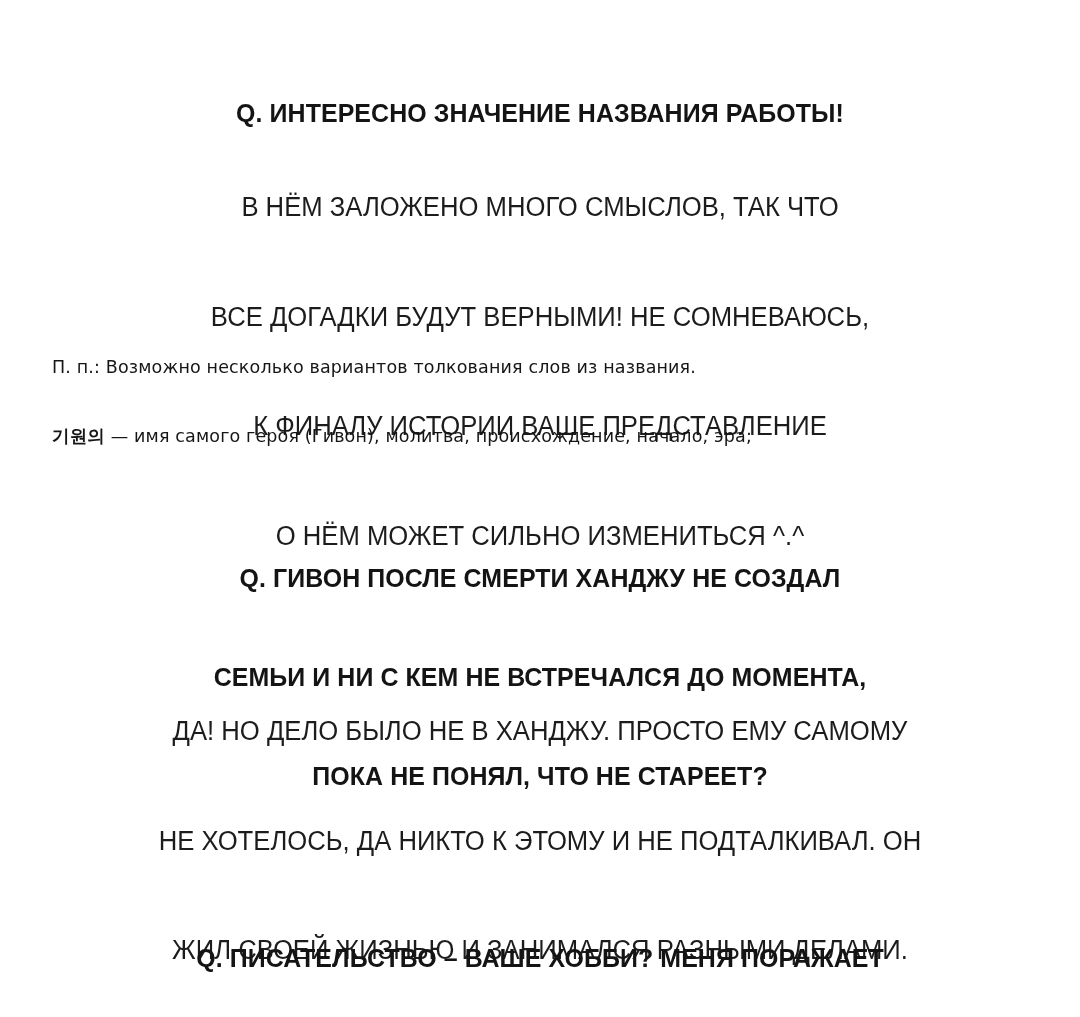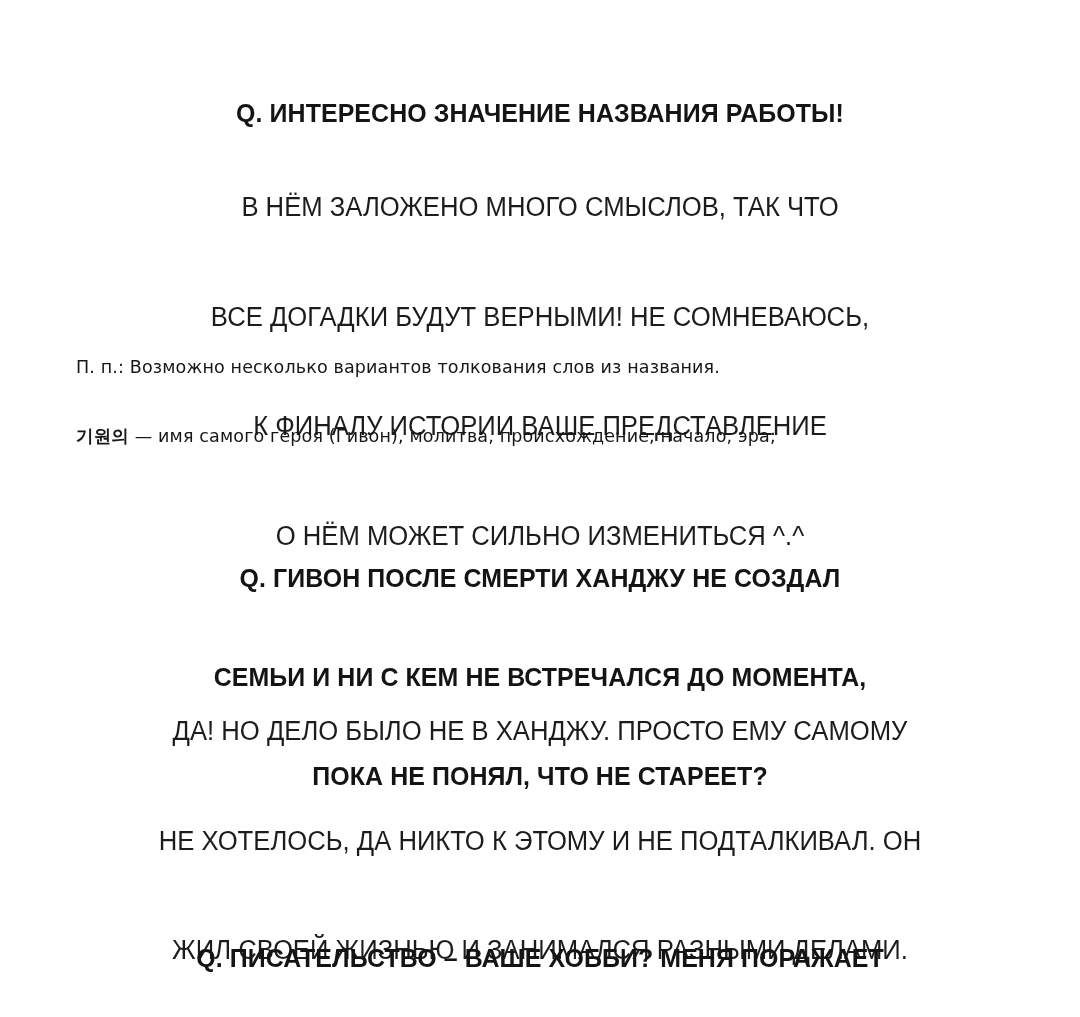--- a/index.html
+++ b/index.html
@@ -62,21 +62,20 @@
     font-family: "DejaVu Sans", sans-serif;
     font-size: 17.5px;
     line-height: 23px;
     color: #161616;
     text-align: left;
     white-space: pre-wrap;
   }
   .note .nline {
     display: block;
     letter-spacing: 0.15px;
-    margin-left: 24px;
   }
   .note .kr {
     font-weight: 700;
     font-family: "DejaVu Sans", sans-serif;
   }
 
   
   .blk { position: absolute; left: 0; width: 1080px; }
 
   #block-q1        { top: 31px; }

